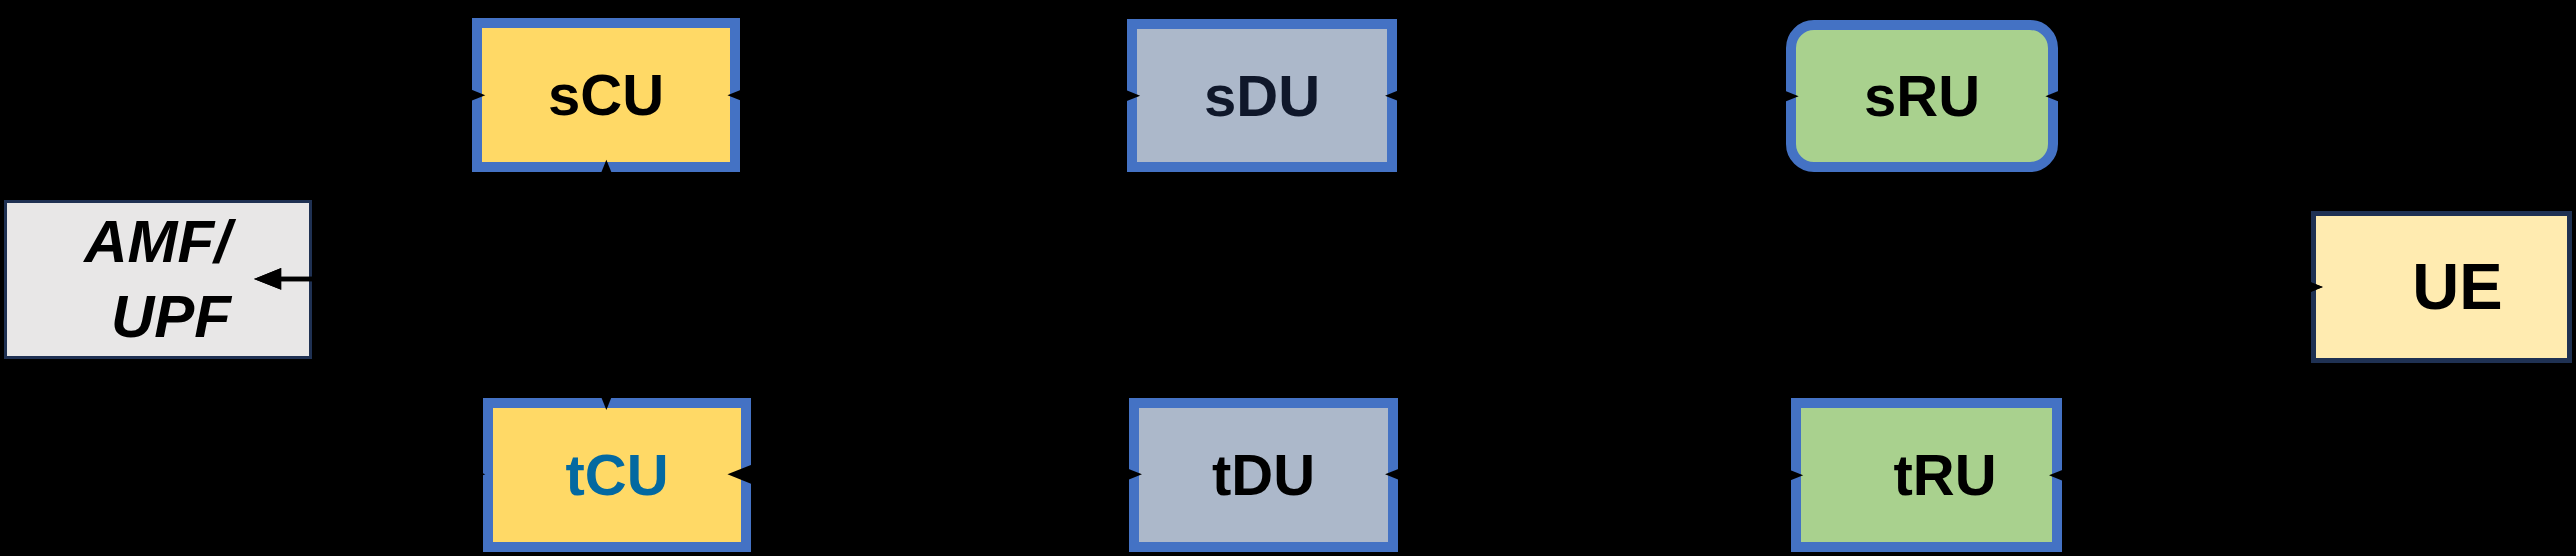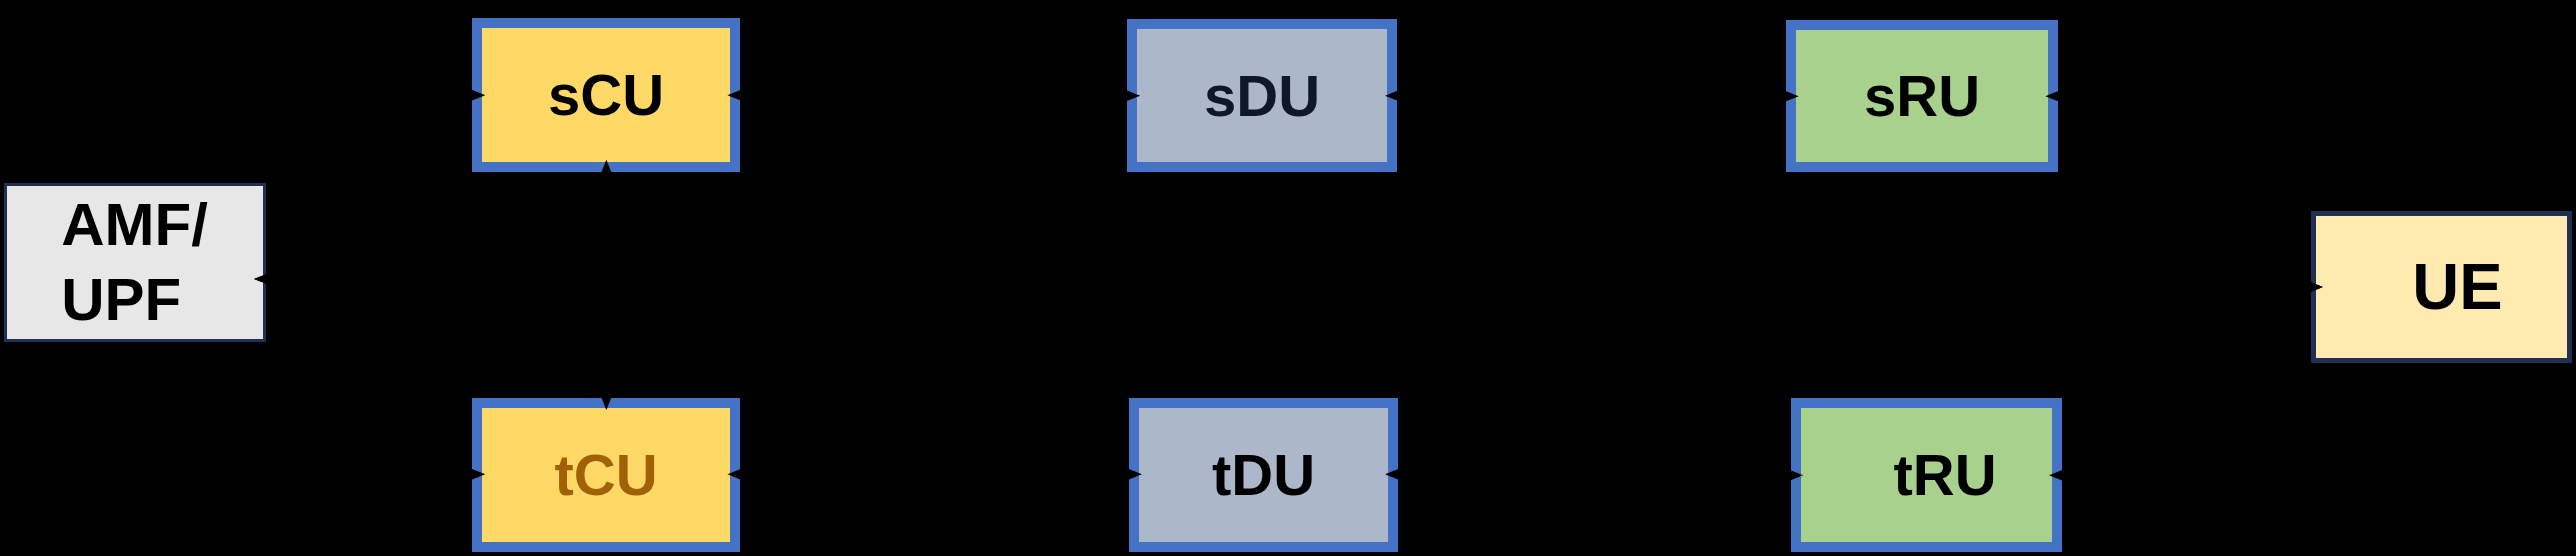--- a/index.html
+++ b/index.html
@@ -3,23 +3,23 @@
 <meta charset="utf-8">
 <style>
   html,body{margin:0;padding:0;background:#000000;}
   .stage{position:relative;width:2576px;height:556px;background:#000000;overflow:hidden;}
   .node{
     position:absolute;box-sizing:border-box;border-style:solid;
     display:flex;align-items:center;justify-content:center;
     font-family:"Liberation Sans",sans-serif;font-weight:700;color:#000000;
     z-index:1;
   }
-  .lbl{white-space:pre-line;text-align:left;line-height:1.24;}
+  .lbl{white-space:pre-line;text-align:right;line-height:1.24;}
   
-  #n-amf{left:3.6px;   top:183px; width:262px; height:159px; font-size:60px;}
+  #n-amf{left:3.6px;   top:200px; width:308px; height:159px; font-size:60px;font-style:italic;}
   #n-scu{left:472px; top:18px;  width:268px; height:154px; font-size:58px;}
   #n-tcu{left:472px; top:398px; width:268px; height:154px; font-size:58px;}
   #n-sdu{left:1127px;top:19px;  width:270px; height:153px; font-size:58px;}
   #n-tdu{left:1129px;top:398px; width:269px; height:154px; font-size:58px;}
   #n-sru{left:1786px;top:20px;  width:272px; height:152px; font-size:58px;}
   #n-tru{left:1791px;top:398px; width:271px; height:154px; font-size:58px;}
   #n-ue {left:2311px;top:211px; width:261px; height:152px; font-size:65px;}
   #connectors{position:absolute;left:0;top:0;z-index:5;pointer-events:none;}
 </style>
 </head>
@@ -33,25 +33,25 @@
   </div>
 
   <div class="node" id="n-scu" style="background: rgb(255, 217, 102); border-color: rgb(68, 114, 196); border-width: 10px; color: rgb(0, 0, 0);">
     <span class="lbl">sCU</span>
   </div>
 
   <div class="node" id="n-sdu" style="background: rgb(172, 184, 202); border-color: rgb(68, 114, 196); border-width: 10px; color: #0f172a;">
     <span class="lbl">sDU</span>
   </div>
 
-  <div class="node" id="n-sru" style="background: rgb(169, 209, 142); border-color: rgb(68, 114, 196); border-width: 10px; color: rgb(0, 0, 0);">
+  <div class="node" id="n-sru" style="background: rgb(169, 209, 142); border-color: rgb(68, 114, 196); border-width: 10px; color: rgb(0, 0, 0); border-radius: 28px;">
     <span class="lbl">sRU</span>
   </div>
 
-  <div class="node" id="n-tcu" style="background: rgb(255, 217, 102); border-color: rgb(68, 114, 196); border-width: 10px; color: #a16207;">
+  <div class="node" id="n-tcu" style="background: rgb(255, 217, 102); border-color: rgb(68, 114, 196); border-width: 10px; color: #0369a1; margin-left: 11px;">
     <span class="lbl">tCU</span>
   </div>
 
   <div class="node" id="n-tdu" style="background: rgb(172, 184, 202); border-color: rgb(68, 114, 196); border-width: 10px; color: rgb(0, 0, 0);">
     <span class="lbl">tDU</span>
   </div>
 
   <div class="node" id="n-tru" style="background: rgb(169, 209, 142); border-color: rgb(68, 114, 196); border-width: 10px; color: rgb(0, 0, 0); padding-left: 37px;">
     <span class="lbl">tRU</span>
   </div>

